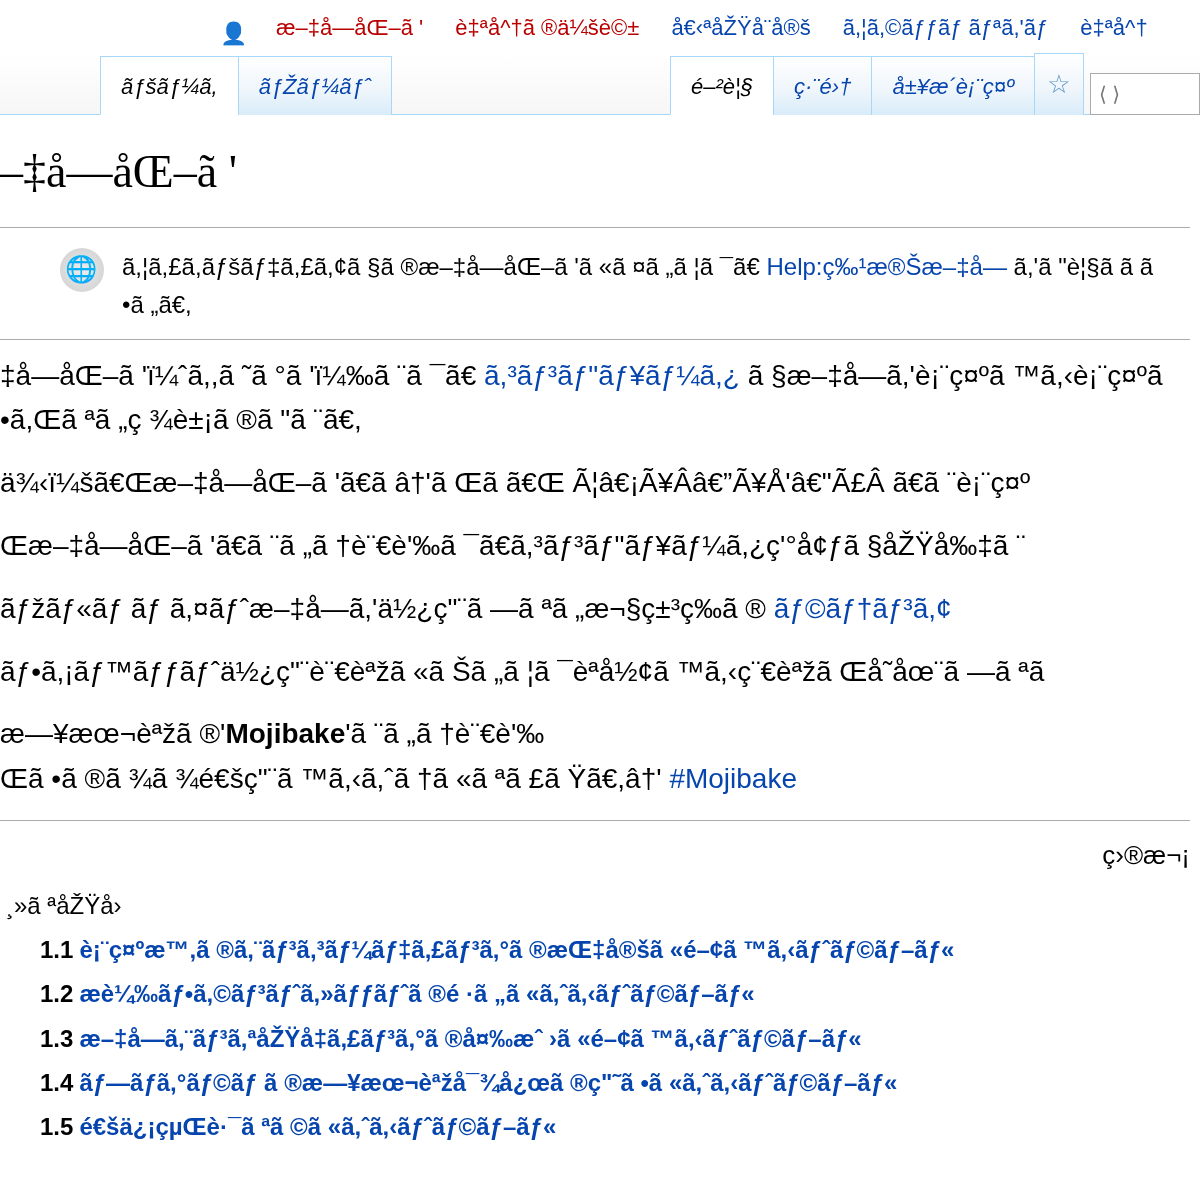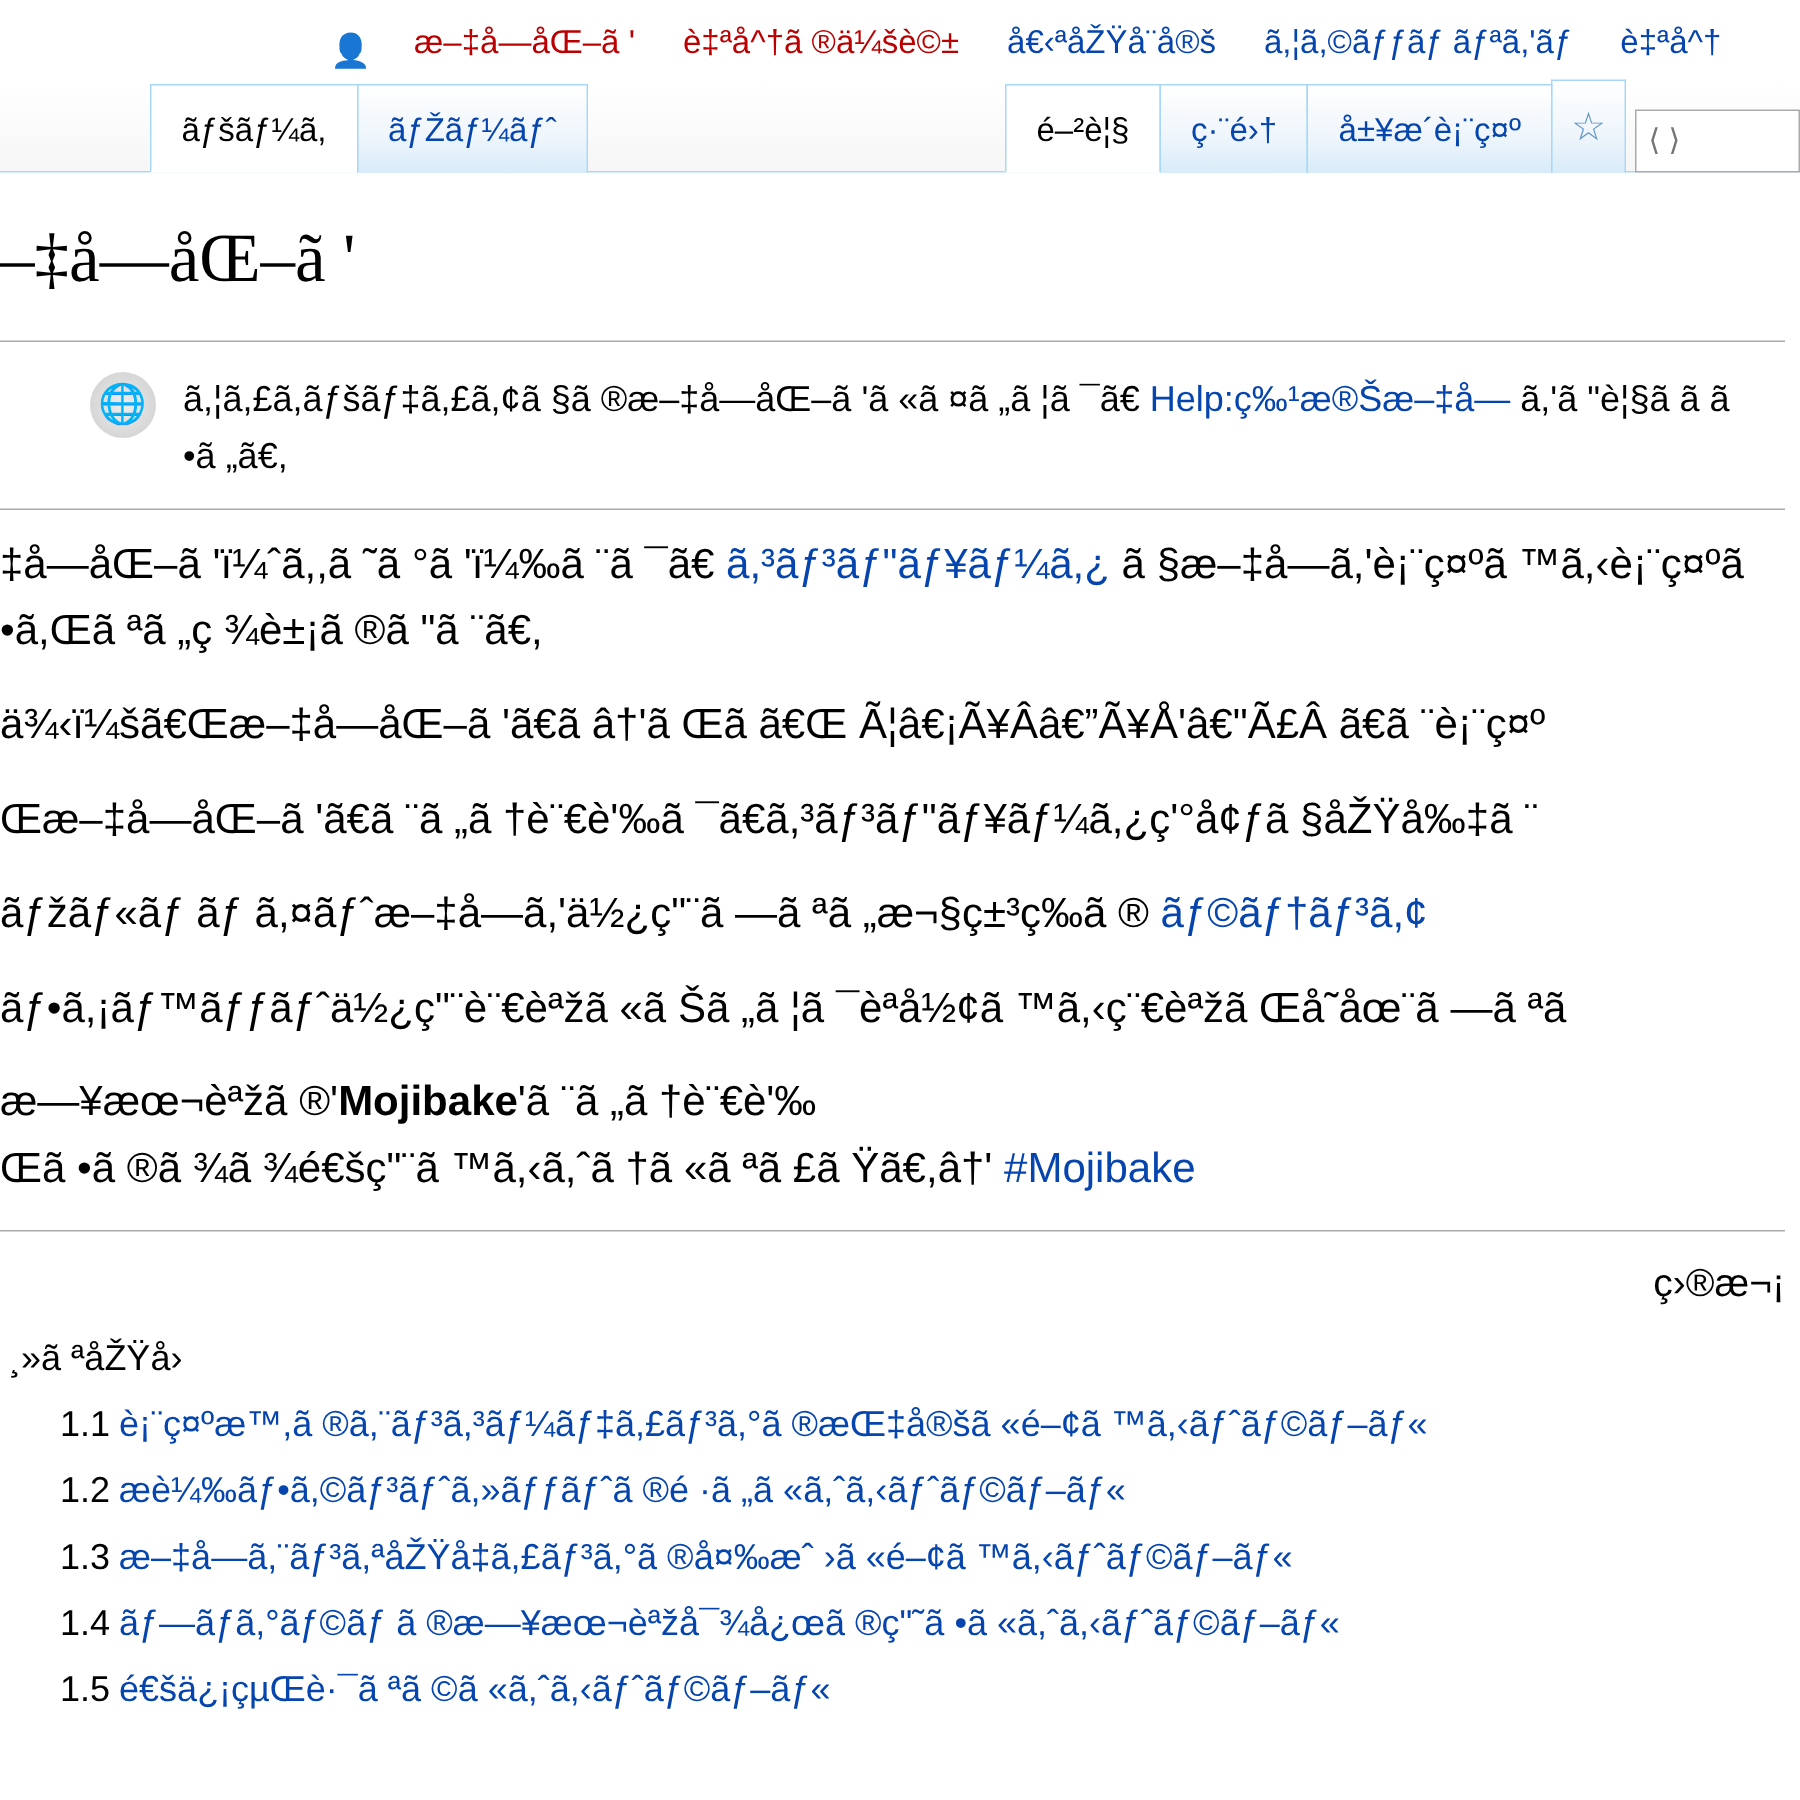--- a/index.html
+++ b/index.html
@@ -43,20 +43,21 @@
     border: 1px solid #a7d7f9;
     border-bottom: none;
     background: linear-gradient(#fff, #eef5fb 60%, #d8ecf9);
     padding: 12px 20px 10px;
     margin-right: -1px;
     font-size: 22px;
     color: #0645ad;
     cursor: pointer;
     position: relative;
     top: 1px;
+    font-style: italic;
   }
   .tab.active {
     background: #fff;
     color: #000;
     border-bottom: 1px solid #fff;
   }
   .spacer { flex: 1; }
   .star {
     width: 50px;
     display: flex;
@@ -105,21 +106,21 @@
     border-radius: 50%;
     background: radial-gradient(#eee,#ccc);
     display:flex; align-items:center; justify-content:center;
     font-size: 26px;
   }
   .hatnote-text { font-size: 24px; }
   p.body { font-size: 28px; margin: 10px 0 18px; }
   .hr { border-bottom: 1px solid #aaa; margin: 14px 0; }
   .toc-title { text-align:right; font-size: 26px; margin: 8px 0 10px; }
   .toc-sec { font-size: 24px; margin: 4px 0 4px 6px; color:#000; }
-  ul.toc { list-style: none; padding-left: 40px; margin: 0; }
+  ul.toc { list-style: none; padding-left: 40px; margin: 0; font-weight: bold; }
   ul.toc li { font-size: 24px; margin: 6px 0; color:#0645ad; }
   ul.toc li .num { color:#000; margin-right:6px; }
 </style>
 </head>
 <body>
 
 <div class="topbar">
   <span class="user-icon">👤</span>
   <span class="red"><a href="#">æ–‡å—åŒ–ã '</a></span>
   <span class="red"><a href="#">è‡ªå^†ã ®ä¼šè©±</a></span>

